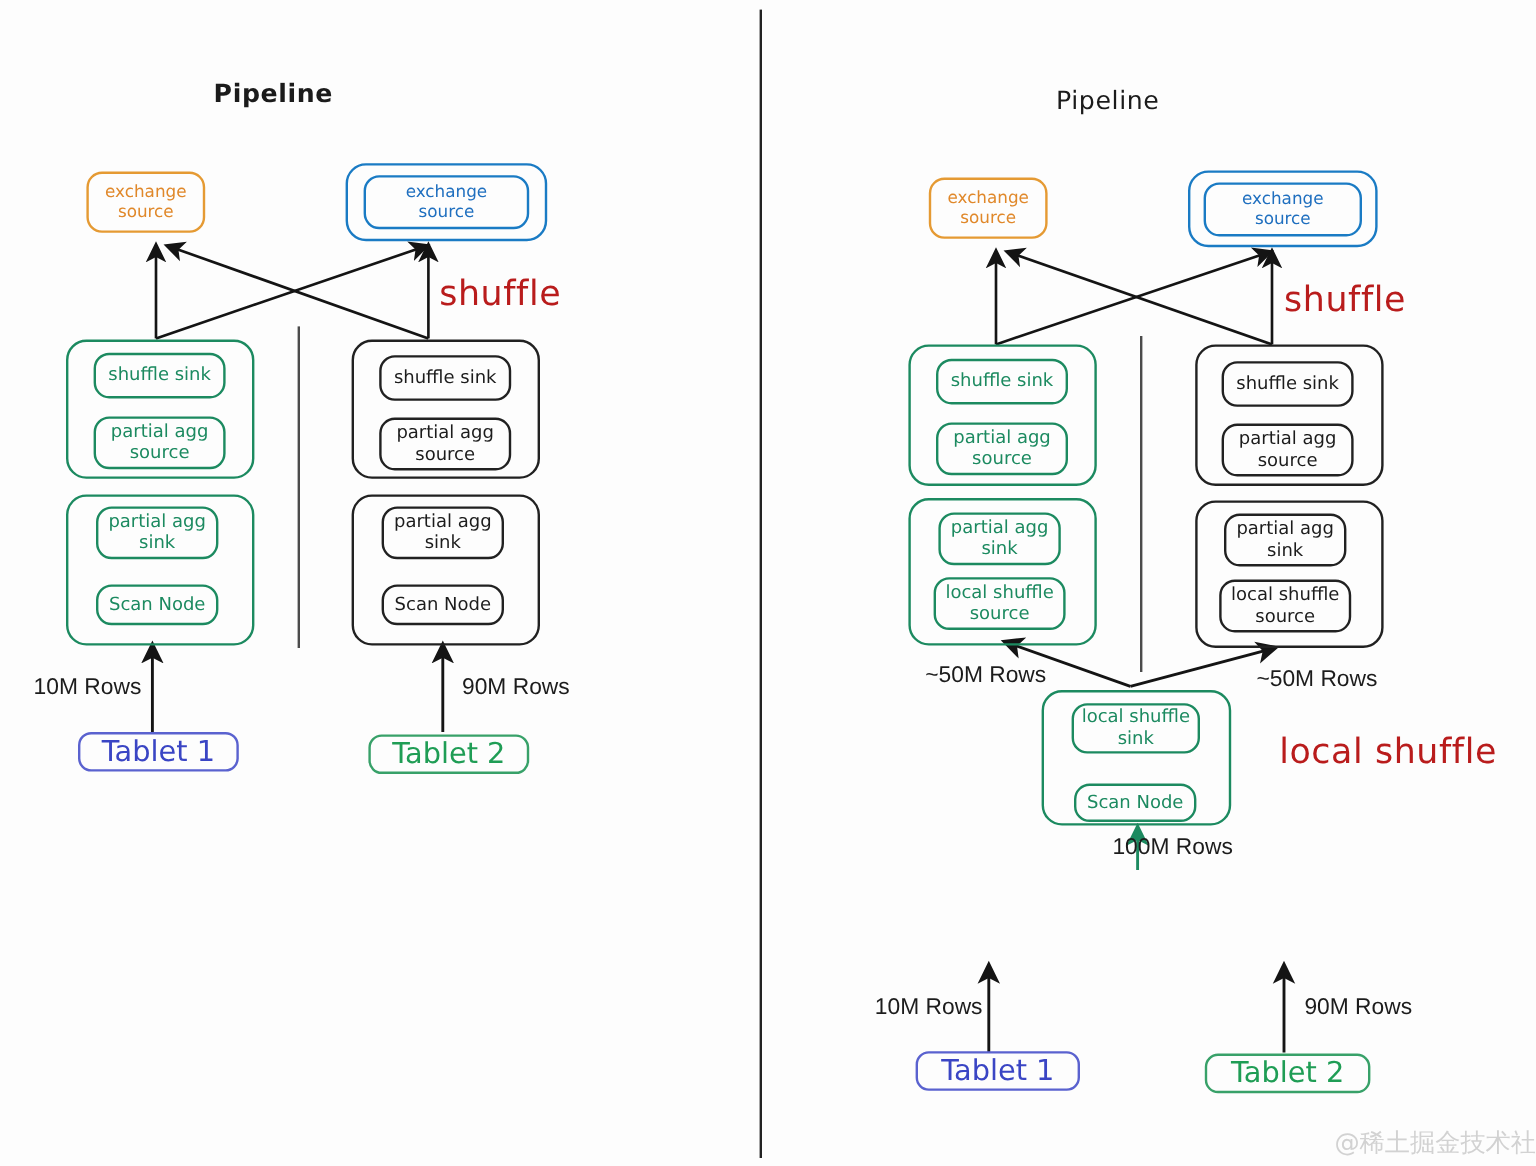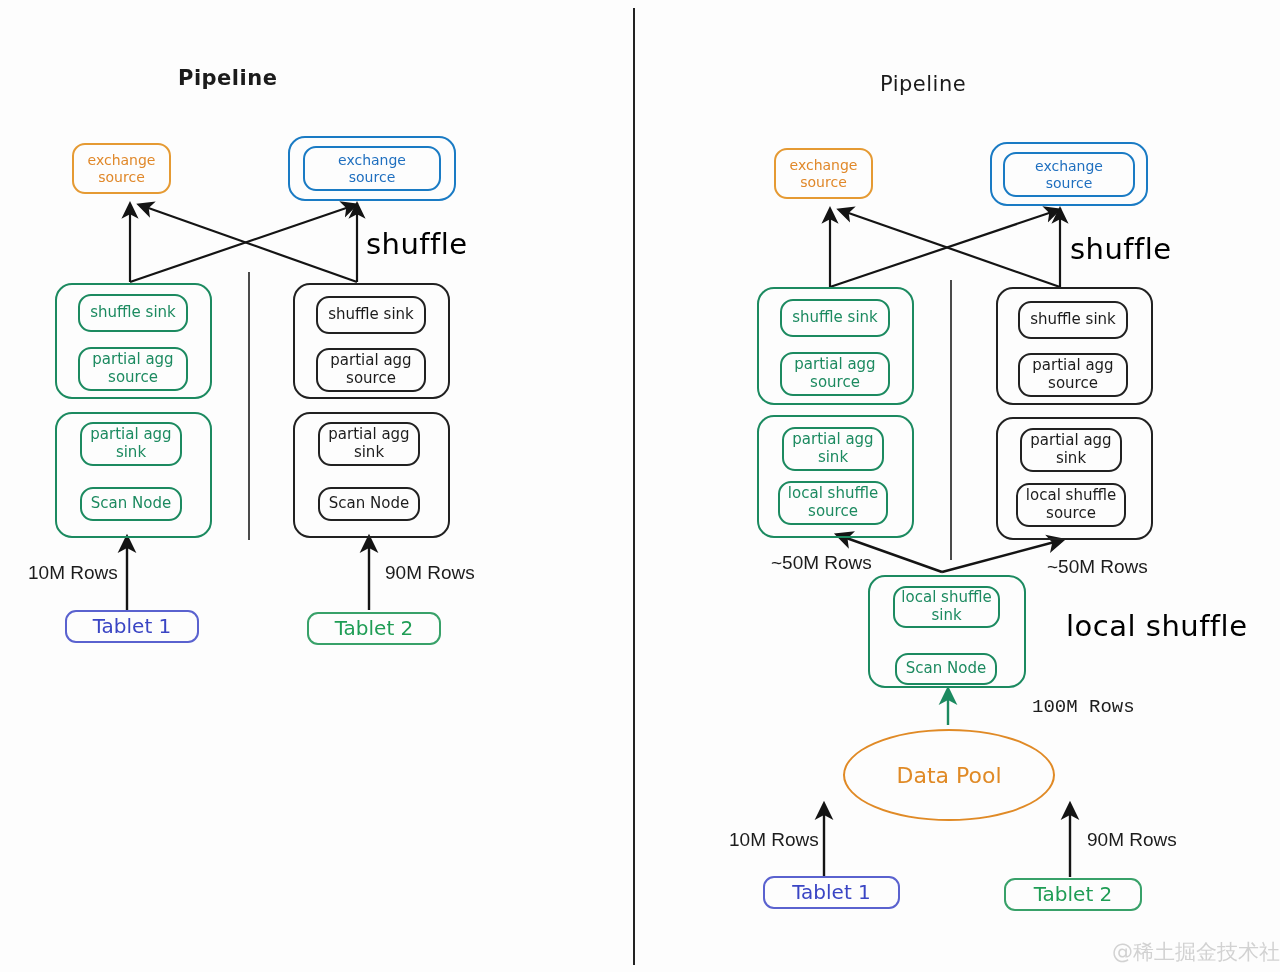--- a/index.html
+++ b/index.html
@@ -27,21 +27,21 @@
     font-family: "DejaVu Sans", sans-serif;
     font-size: 21px;
     color: #1b1b1b;
     letter-spacing: .5px;
     white-space: nowrap;
   }
   .big-label {
     position: absolute;
     font-family: "DejaVu Sans", sans-serif;
     font-size: 29px;
-    color: #000000;
+    color: #b91c1c;
     white-space: nowrap;
     letter-spacing: .5px;
   }
   .rows-label {
     position: absolute;
     font-family: "Liberation Sans", sans-serif;
     font-size: 19px;
     color: #1c1c1c;
     white-space: nowrap;
   }
@@ -69,21 +69,21 @@
   .group {
     position: absolute;
     border: 2px solid #222;
     border-radius: 17px;
     background: transparent;
   }
   .op {
     font-size: 15px;
   }
   .tablet {
-    font-size: 20px;
+    font-size: 24px;
     border-width: 2px;
     border-radius: 11px;
   }
   .pool {
     position: absolute;
     display: flex;
     align-items: center;
     justify-content: center;
     border: 2px solid #e08a26;
     border-radius: 50%;
@@ -220,23 +220,22 @@
 source</div>
 
   <div class="rows-label" style="left:771px; top:552px;">~50M Rows</div>
   <div class="rows-label" style="left:1047px; top:556px;">~50M Rows</div>
 
   <div class="group c-green" style="left:868px; top:575px; width:158px; height:113px;"></div>
   <div class="node c-green op" style="left:893px; top:586px; width:107px; height:42px;">local shuffle
 sink</div>
   <div class="node c-green op" style="left:895px; top:653px; width:102px; height:32px;">Scan Node</div>
 
-  <div class="rows-label" style="left:1032px; top:696px;font-family:Liberation Mono, monospace;">100M Rows</div>
-
-  <div class="pool" style="left:843px; top:729px; width:212px; height:92px;">Data Pool</div>
+  <div class="rows-label" style="left:927px; top:696px;">100M Rows</div>
+
 
   <div class="rows-label" style="left:729px; top:829px;">10M Rows</div>
   <div class="rows-label" style="left:1087px; top:829px;">90M Rows</div>
 
   <div class="node tablet c-violet" style="left:763px; top:876px; width:137px; height:33px;">Tablet 1</div>
   <div class="node tablet c-green2" style="left:1004px; top:878px; width:138px; height:33px;">Tablet 2</div>
 
   <div class="watermark" style="left:1112px; top:938px;">@稀土掘金技术社区</div>
 
 </div>

